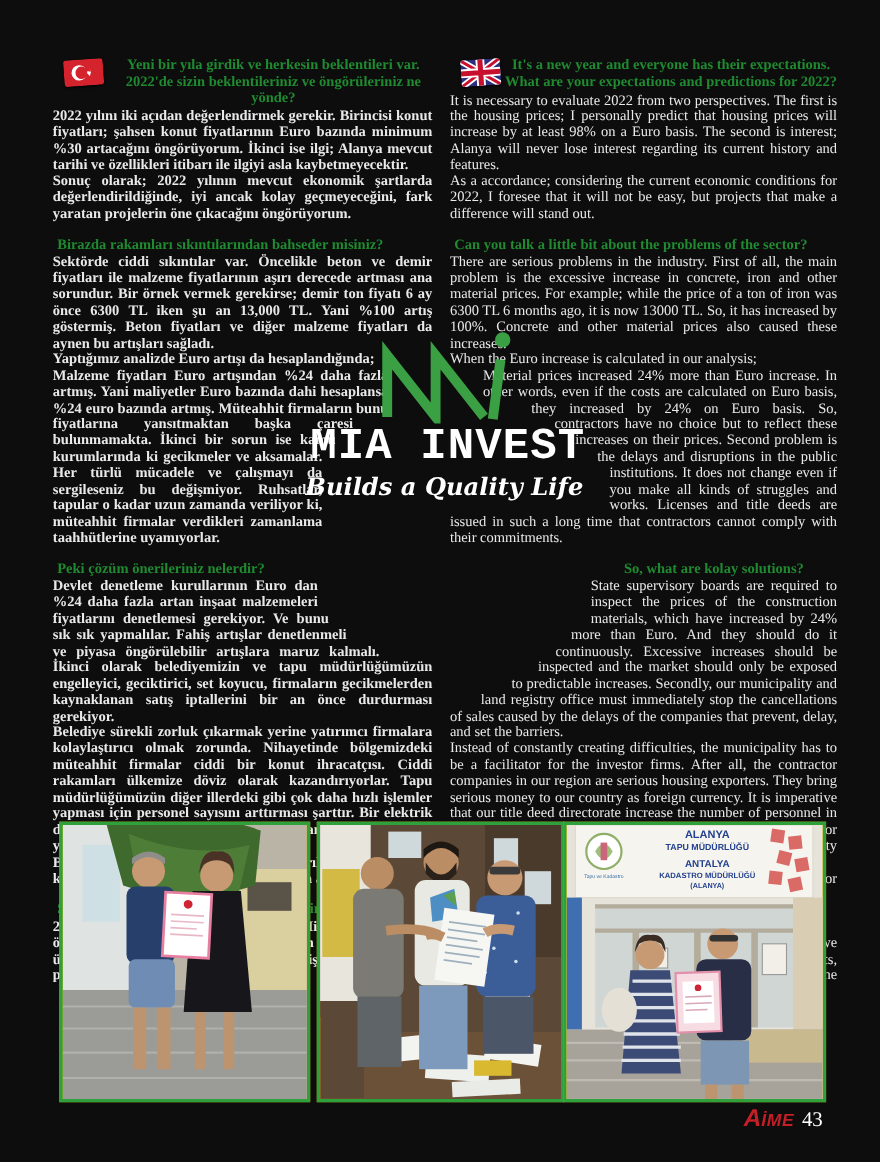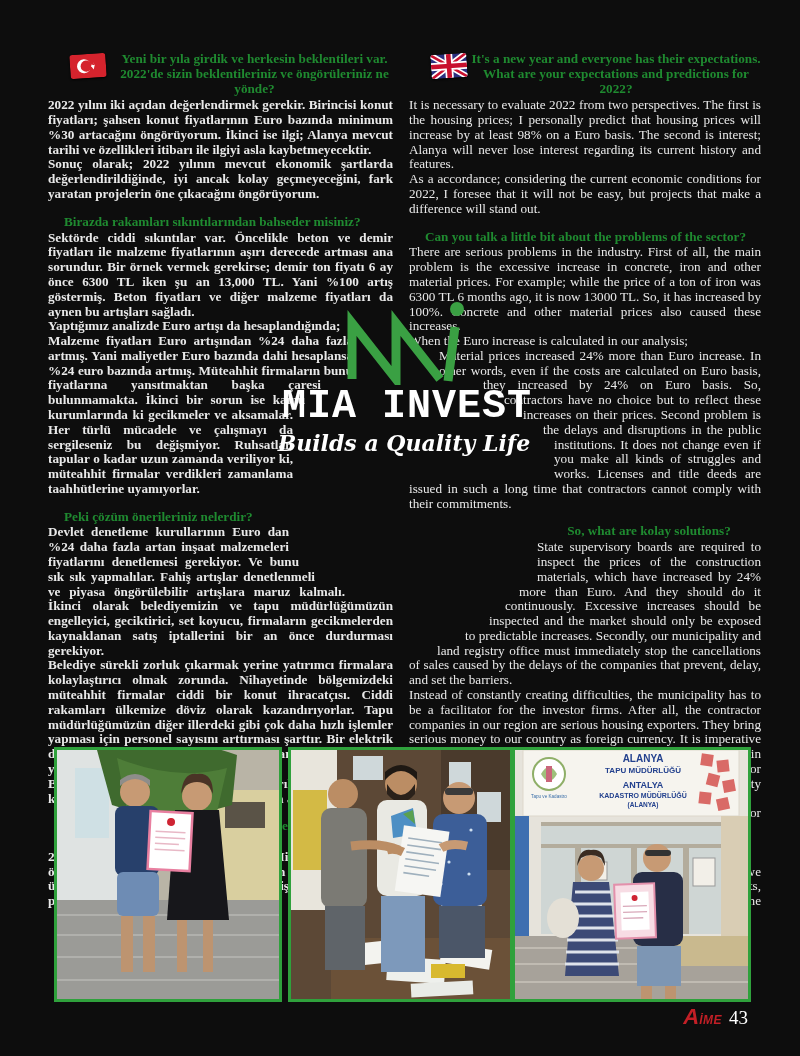--- a/index.html
+++ b/index.html
@@ -4,21 +4,21 @@
 <style>
   html,body{margin:0;padding:0;}
   body{
     width:800px;height:1056px;position:relative;overflow:hidden;
     background:#0d0d0d;
     font-family:"Liberation Serif", serif;
   }
   .col{position:absolute;top:52px;color:#e9e9e9;font-size:13.2px;line-height:1.12;}
   .col-left{left:48px;width:345px;font-weight:bold;}
   .col-right{left:409px;width:352px;font-weight:normal;}
-  .q{color:#1f8a30;font-weight:bold;margin:13px 0 1px 16px;}
+  .q{color:#1f8a30;font-weight:bold;margin:13px 0 1px 4px;}
   .q:first-child{margin-top:0;}
   .qa-head{position:relative;padding-left:52px;text-align:center;margin-bottom:2px;}
   .flag{position:absolute;left:6px;top:2px;width:36px;height:24px;border-radius:3px;transform:rotate(-4deg);box-shadow:0 1px 2px #000;}
   .flag svg{width:100%;height:100%;display:block;border-radius:3px;}
   p{margin:0 0 0 0;text-align:justify;}
   .fr{float:right;clear:right;}
   .fl{float:left;clear:left;}
   .center-head{margin-left:128px;text-align:center;}
   
   .logo{position:absolute;left:276px;top:293px;width:256px;text-align:center;}
@@ -28,21 +28,21 @@
   
   .photo{position:absolute;top:747px;height:249px;border:3px solid #2fa13c;background:#eab308;overflow:hidden;}
   .photo svg{display:block;}
   #photo-1{left:54px;width:222px;}
   #photo-2{left:288px;width:219px;}
   #photo-3{left:512px;width:233px;}
   
   .footer{position:absolute;left:0;top:1004px;width:748px;text-align:right;color:#fff;}
   .aime{font-family:"Liberation Sans", sans-serif;font-style:italic;font-weight:bold;color:#c21f26;}
   .aime-a{font-size:22px;}
-  .aime-rest{font-size:12px;letter-spacing:.5px;}
+  .aime-rest{font-size:16px;letter-spacing:.5px;}
   .page-num{font-family:"Liberation Serif", serif;font-size:19px;color:#ffffff;margin-left:3px;}
 </style>
 </head>
 <body>
 
 <div class="col col-left">
   <div class="q qa-head">
     <span class="flag">
       <svg viewBox="0 0 36 24" xmlns="http://www.w3.org/2000/svg">
         <rect width="36" height="24" fill="#d5232d"></rect>

